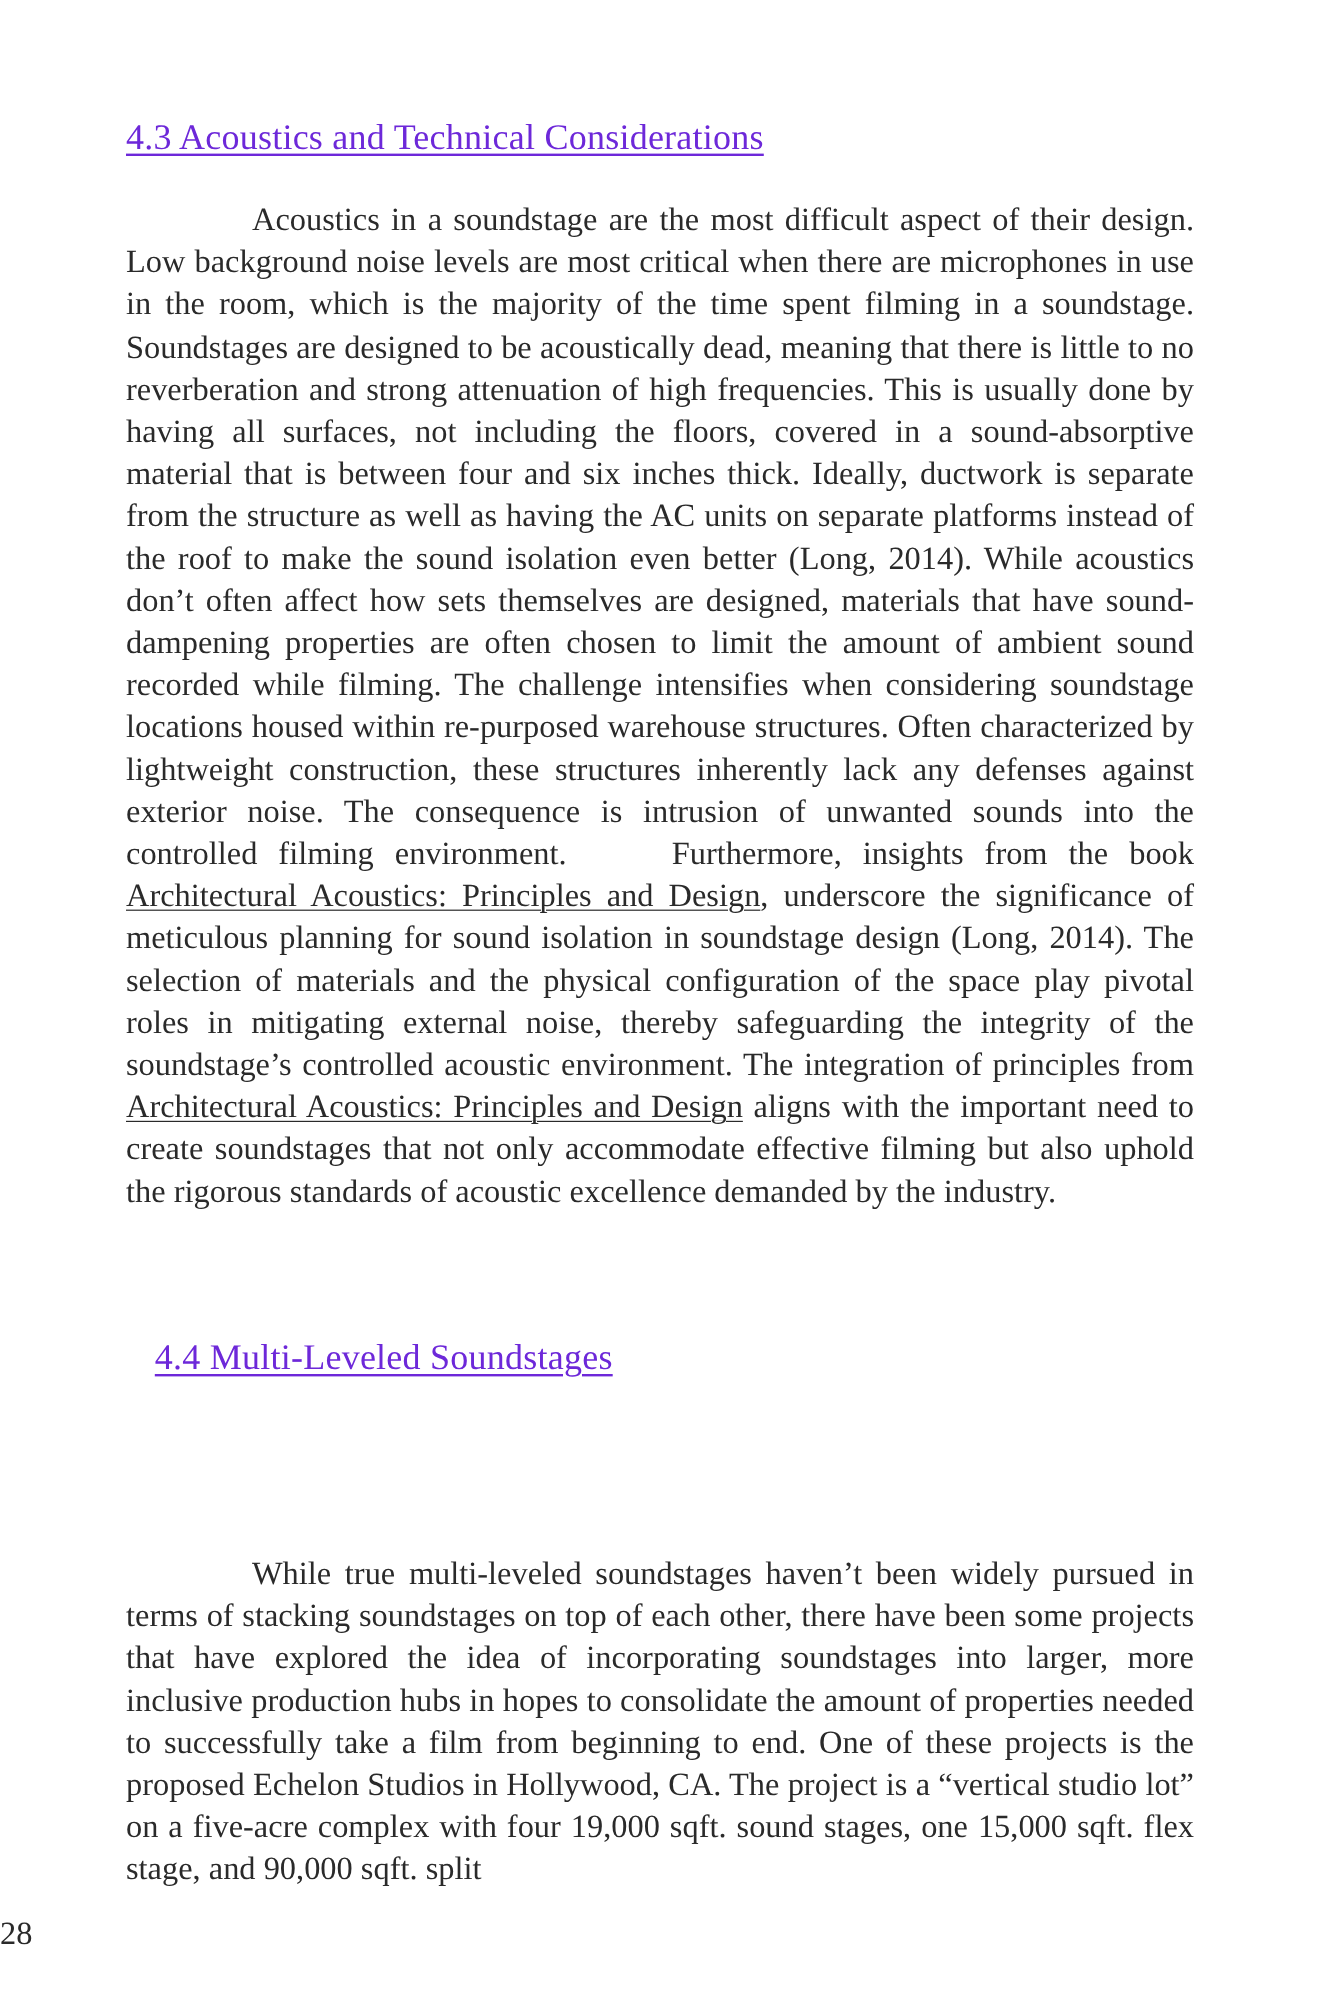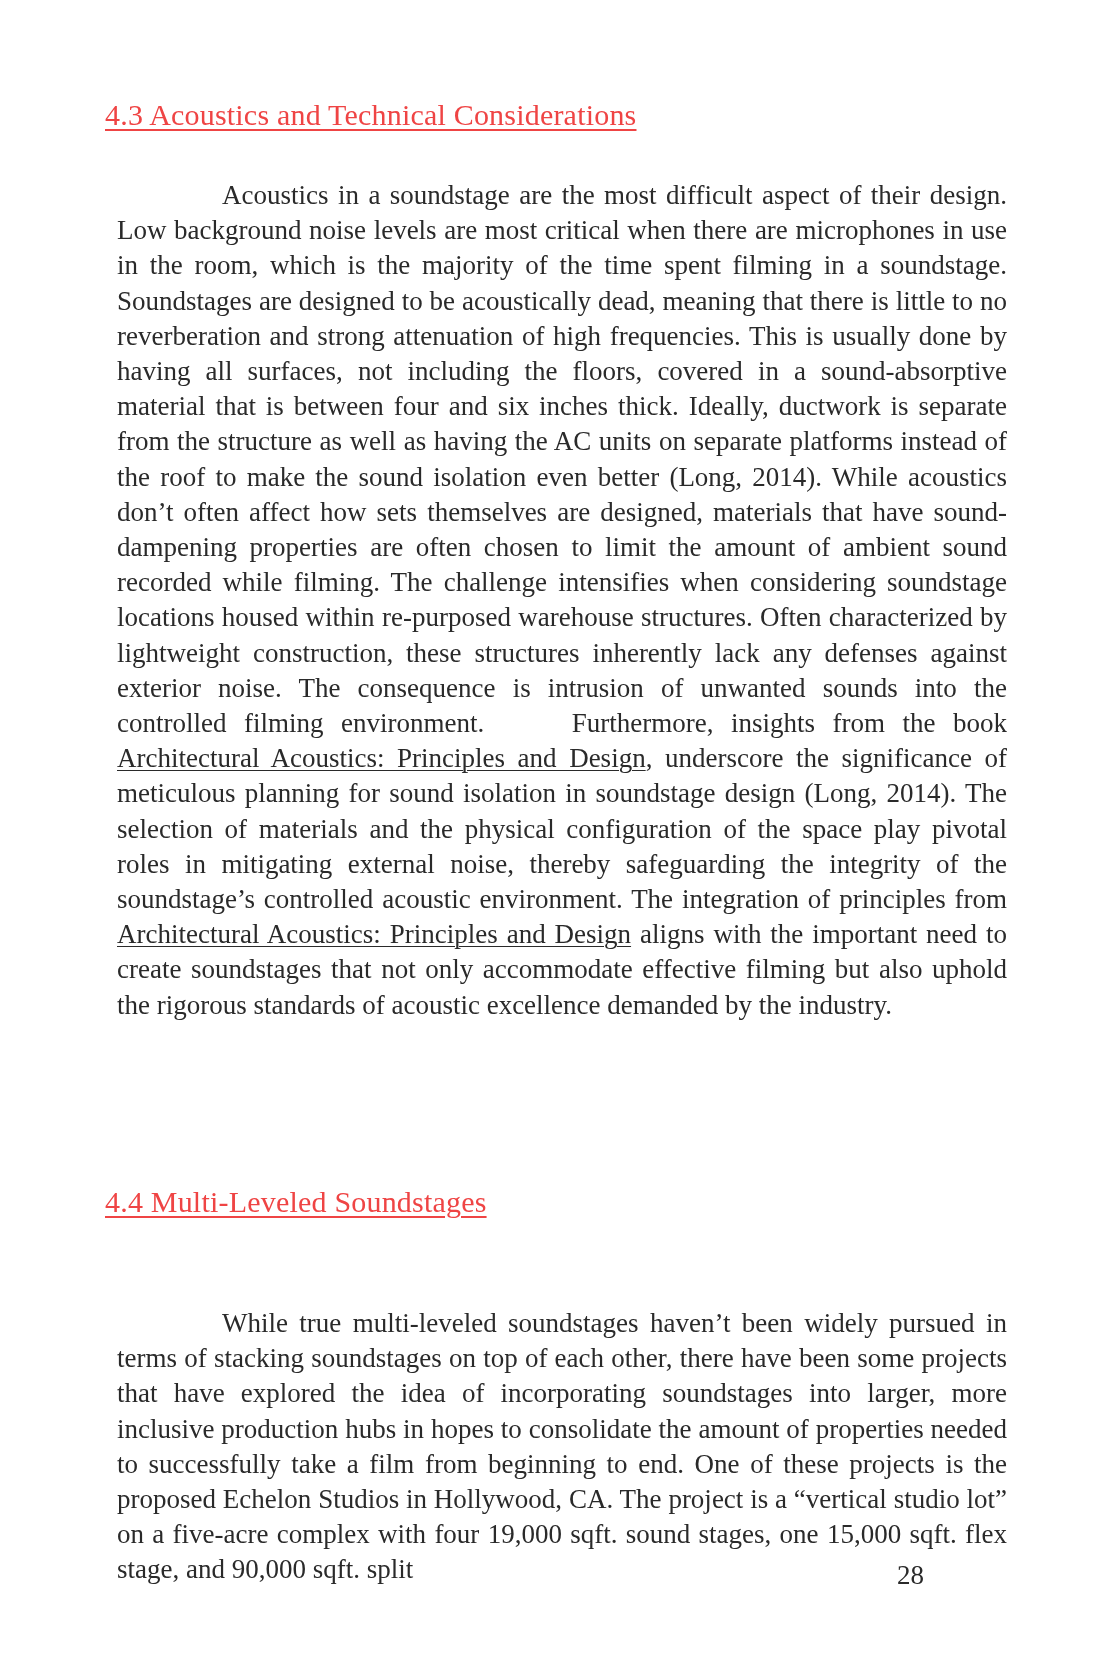--- a/index.html
+++ b/index.html
@@ -19,35 +19,35 @@
       left: 105px;
       top: 0;
       width: 890px;
     }
     .heading {
       position: absolute;
       left: 0;
       font-family: "Liberation Serif", "DejaVu Serif", serif;
       font-size: 30px;
       font-weight: normal;
-      color: #ef4444;
+      color: #6d28d9;
       text-decoration: underline;
       text-decoration-thickness: 1.5px;
       text-underline-offset: 4px;
       margin: 0;
       white-space: nowrap;
       letter-spacing: 0.2px;
     }
     .h43 { top: 98px; }
-    .h44 { top: 1185px; }
+    .h44 { top: 1115px; margin-left: 24px; }
     .para {
       position: absolute;
       left: 0;
       width: 890px;
-      margin: 12px;
+      margin: 0;
       font-family: "Liberation Serif", "DejaVu Serif", serif;
       font-size: 27px;
       line-height: 35.2px;
       text-align: justify;
       color: #2a2a2a;
       text-indent: 0;
     }
     .para .indent {
       display: inline-block;
       width: 105px;
@@ -56,22 +56,22 @@
     .p2 { top: 1294px; }
     .book-title {
       text-decoration: underline;
       text-decoration-thickness: 1px;
       text-underline-offset: 3px;
     }
     .page-number {
       position: absolute;
       left: 0;
       width: 924px;
-      top: 1560px;
-      text-align: right;
+      top: 1596px;
+      text-align: left;
       font-family: "Liberation Serif", "DejaVu Serif", serif;
       font-size: 27px;
       color: #2a2a2a;
     }
   </style>
 </head>
 <body>
 
 <div class="page">
 

